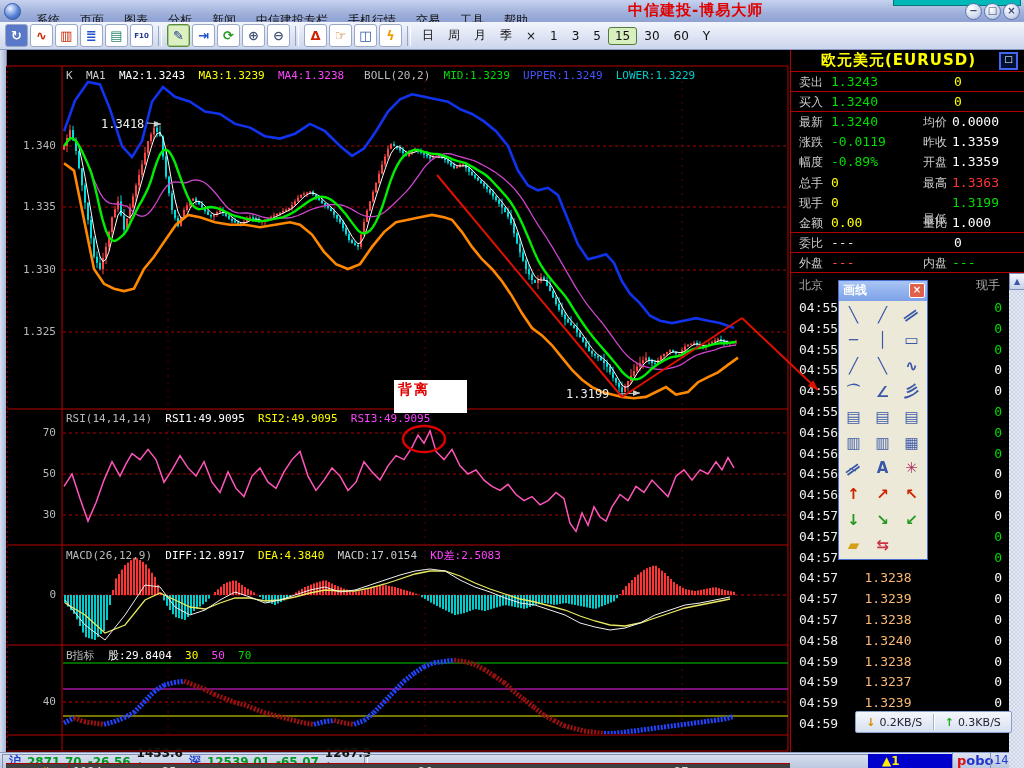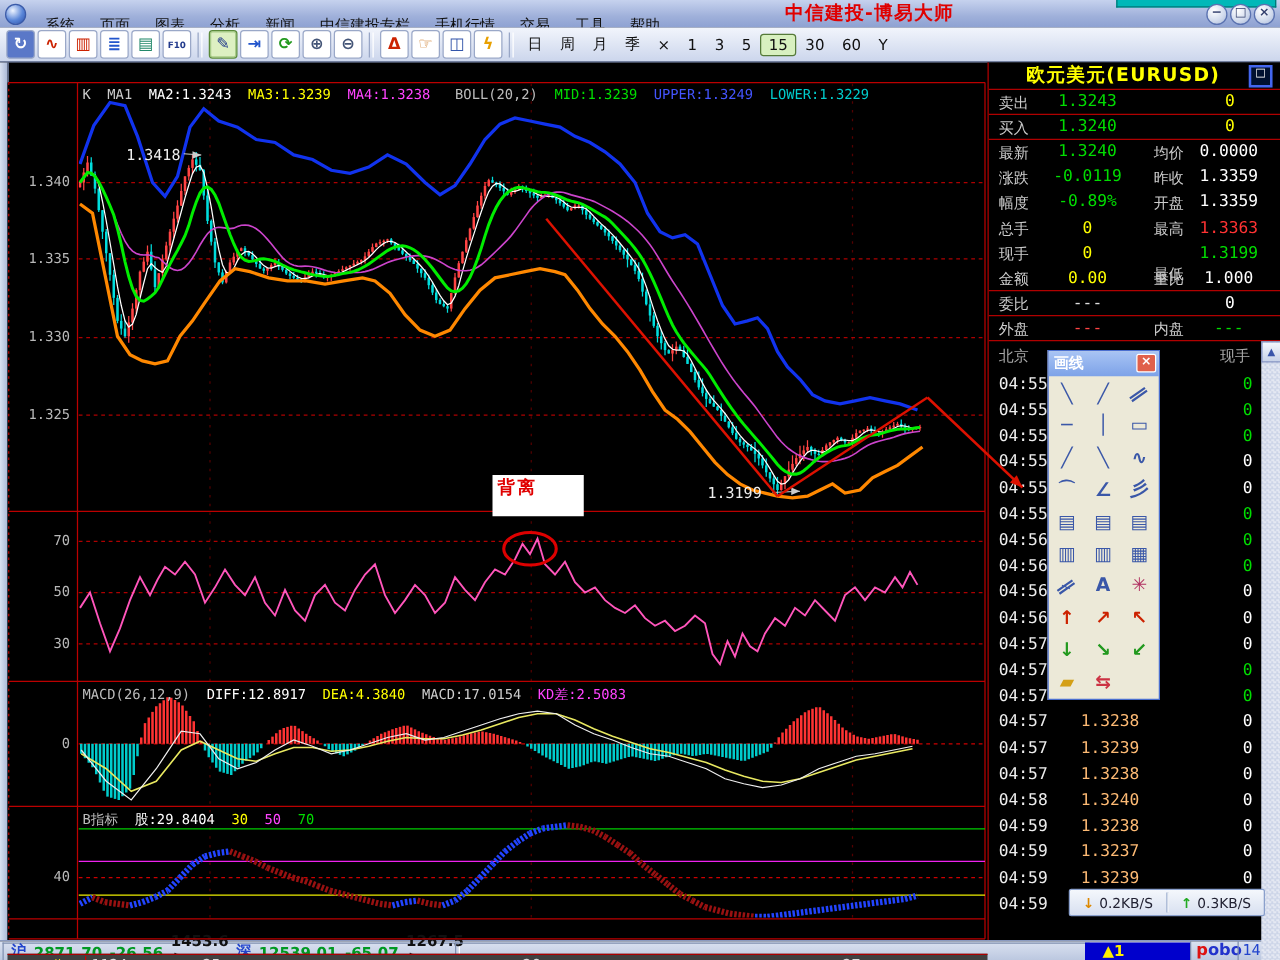--- a/index.html
+++ b/index.html
@@ -62,21 +62,21 @@
   
   .right-panel{position:absolute;left:790px;top:50px;width:234px;height:702px;background:#000;
     border-left:1px solid #b00000;box-sizing:border-box;z-index:7;}
   .q-title{position:absolute;left:0;top:0;width:100%;height:22px;border-bottom:1px solid #b00000;box-sizing:border-box;}
   .q-title .t{position:absolute;left:30px;top:1px;color:#ffff00;font-weight:bold;font-size:15px;letter-spacing:1px;}
   .q-title .sq{position:absolute;right:6px;top:2px;width:15px;height:14px;border:2px solid #4466ee;
     background:#001030;color:#fff;font-size:9px;line-height:10px;text-align:center;}
   .q-row{position:absolute;left:0;width:100%;height:20px;}
   .q-row.sep{border-bottom:1px solid #b00000;box-sizing:border-box;}
   .q-lab{position:absolute;color:#cccccc;font-size:12px;top:2px;}
-  .q-val{position:absolute;font-family:"DejaVu Sans Mono",monospace;font-size:13px;top:2px;text-align:center;}
+  .q-val{position:absolute;font-family:"DejaVu Sans Mono",monospace;font-size:13px;top:2px;text-align:left;}
   .list-header{position:absolute;left:0;top:223px;width:100%;height:25px;color:#aaa;}
   .tick-row{position:absolute;left:0;width:100%;height:20px;font-family:"DejaVu Sans Mono",monospace;font-size:13px;}
   .t-time{position:absolute;left:8px;top:2px;color:#eeeeee;}
   .t-price{position:absolute;left:52px;width:90px;top:2px;text-align:center;color:#fdba74;}
   .t-vol{position:absolute;right:22px;top:2px;}
 
   
   .sbar{position:absolute;left:218px;top:223px;width:16px;height:512px;
     background:repeating-conic-gradient(#e4e8f2 0% 25%, #cdd5e8 0% 50%) 0 0/4px 4px;}
   .sbtn{position:absolute;left:0;width:16px;height:17px;background:linear-gradient(#f4f7fc,#c8d2e8);
@@ -1247,20 +1247,21 @@
     <div class="alertseg">
       <span>▲</span><span>1</span>
     </div>
     <div class="brandseg">
       <span style="color:#dd1111;">p</span><span style="color:#2233cc;">obo</span>
     </div>
     <div class="timeseg">14:24</div>
   </div>
 
 <div class="panel-header" style="left: 66px; top: 69px;"><span class="hdrseg" style="color: rgb(204, 204, 204);">K  </span><span class="hdrseg" style="color: rgb(204, 204, 204);">MA1  </span><span class="hdrseg" style="color: rgb(255, 255, 255);">MA2:1.3243  </span><span class="hdrseg" style="color: rgb(255, 255, 0);">MA3:1.3239  </span><span class="hdrseg" style="color: rgb(255, 68, 255);">MA4:1.3238  </span><span class="hdrseg" style="color: rgb(187, 187, 187);"> BOLL(20,2)  </span><span class="hdrseg" style="color: rgb(0, 221, 0);">MID:1.3239  </span><span class="hdrseg" style="color: rgb(68, 85, 255);">UPPER:1.3249  </span><span class="hdrseg" style="color: rgb(0, 204, 204);">LOWER:1.3229  </span></div>
+    <div class="panel-header" style="left: 66px; top: 412px;"><span class="hdrseg" style="color: rgb(187, 187, 187);">RSI(14,14,14)  </span><span class="hdrseg" style="color: rgb(255, 255, 255);">RSI1:49.9095  </span><span class="hdrseg" style="color: rgb(255, 255, 0);">RSI2:49.9095  </span><span class="hdrseg" style="color: rgb(255, 68, 255);">RSI3:49.9095  </span></div>
     <div class="panel-header" style="left: 66px; top: 548px;"><span class="hdrseg" style="color: rgb(187, 187, 187);">MACD(26,12,9)  </span><span class="hdrseg" style="color: rgb(255, 255, 255);">DIFF:12.8917  </span><span class="hdrseg" style="color: rgb(255, 255, 0);">DEA:4.3840  </span><span class="hdrseg" style="color: rgb(204, 204, 204);">MACD:17.0154  </span><span class="hdrseg" style="color: rgb(255, 68, 255);">KD差:2.5083  </span></div>
     <div class="panel-header" style="left: 66px; top: 648px;"><span class="hdrseg" style="color: rgb(187, 187, 187);">B指标  </span><span class="hdrseg" style="color: rgb(255, 255, 255);">股:29.8404  </span><span class="hdrseg" style="color: rgb(255, 255, 0);">30  </span><span class="hdrseg" style="color: rgb(255, 68, 255);">50  </span><span class="hdrseg" style="color: rgb(0, 221, 0);">70  </span></div>
     <div class="axis-label" style="left: 2px; top: 139px;">1.340</div>
     <div class="axis-label" style="left: 2px; top: 200px;">1.335</div>
     <div class="axis-label" style="left: 2px; top: 263px;">1.330</div>
     <div class="axis-label" style="left: 2px; top: 325px;">1.325</div>
     <div class="axis-label" style="left: 2px; top: 426px;">70</div>
     <div class="axis-label" style="left: 2px; top: 467px;">50</div>
     <div class="axis-label" style="left: 2px; top: 508px;">30</div>
     <div class="axis-label" style="left: 2px; top: 588px;">0</div>

